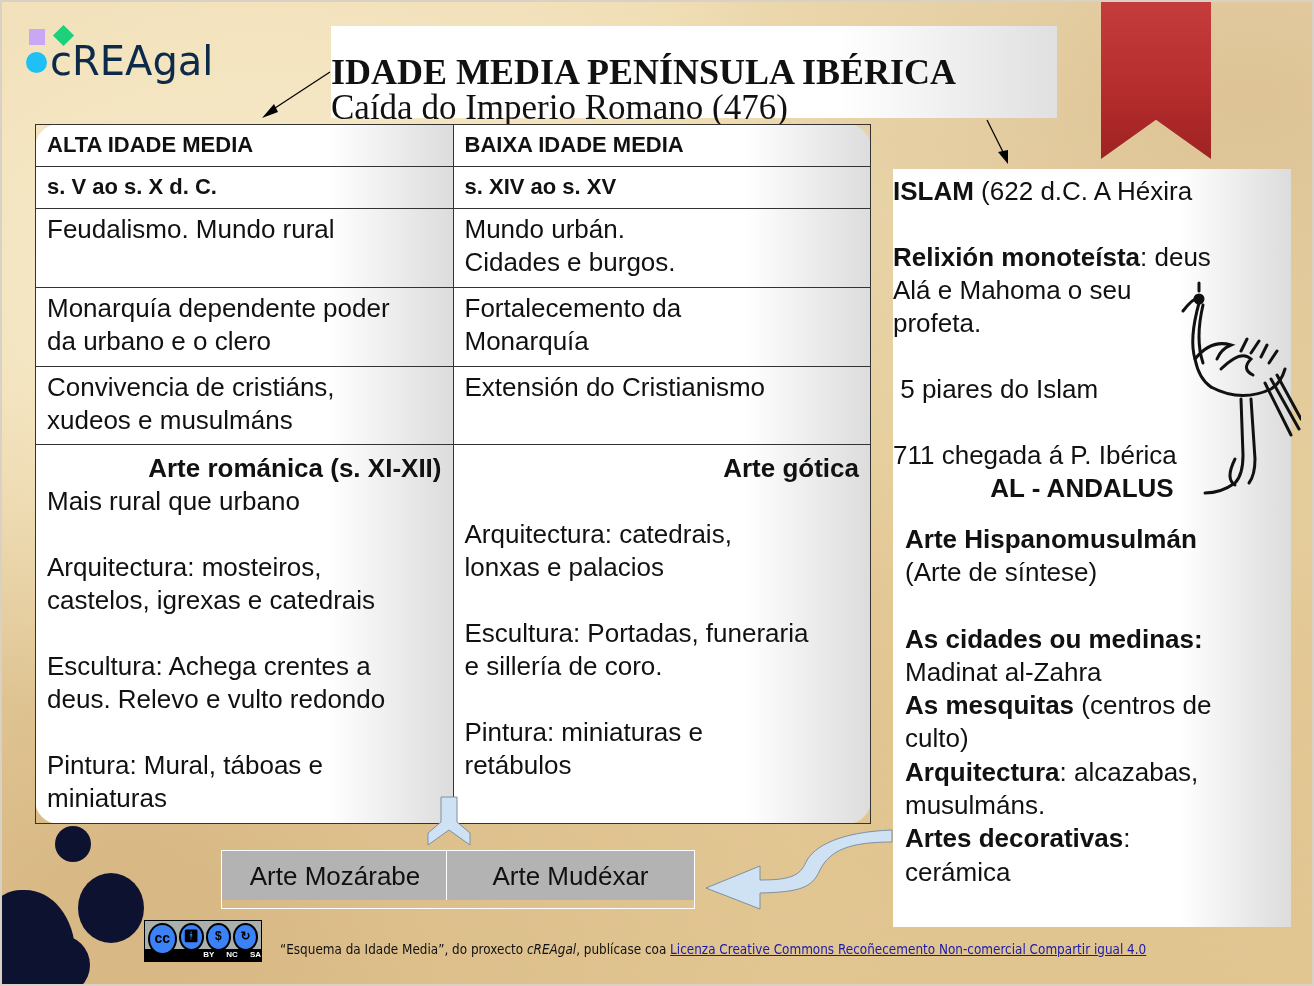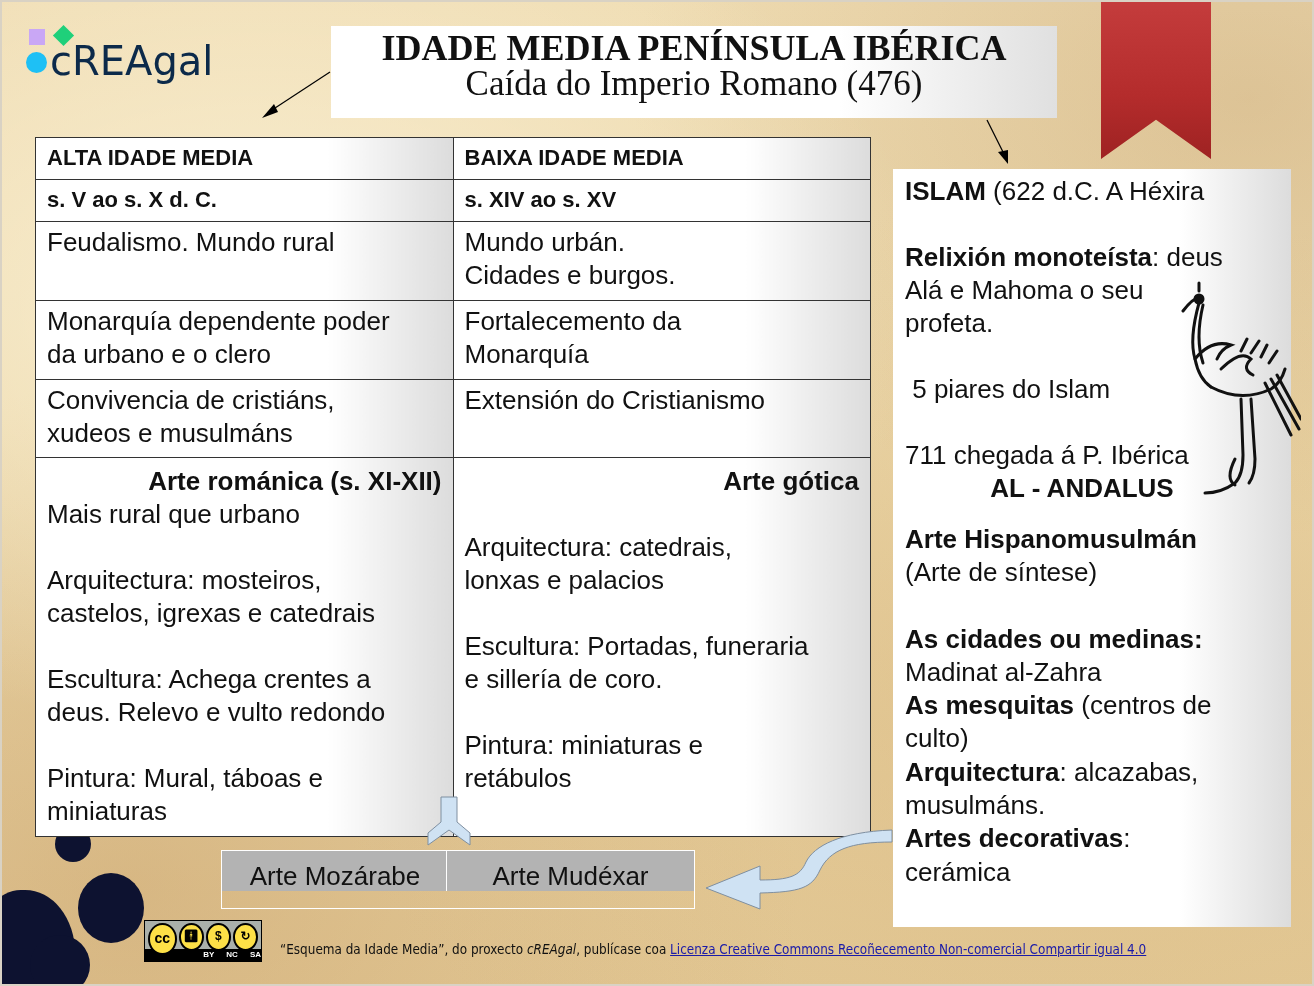--- a/index.html
+++ b/index.html
@@ -20,87 +20,88 @@
   .logo { position:absolute; left:26px; top:26px; width:200px; height:60px; }
   .logo .sq { position:absolute; left:3px; top:3px; width:16px; height:16px; background:#c9a7f5; }
   .logo .dia { position:absolute; left:30px; top:2px; width:15px; height:15px; background:#1fd07a; transform:rotate(45deg); }
   .logo .dot { position:absolute; left:0px; top:26px; width:21px; height:21px; border-radius:50%; background:#1ec0f5; }
   .logo .txt { position:absolute; left:24px; top:12px; font-size:40px; color:#0c2a4a; letter-spacing:0px; font-family:"DejaVu Sans", sans-serif; font-weight:normal; }
 
   
   .title-box {
     position:absolute; left:331px; top:26px; width:726px; height:92px;
     background: linear-gradient(90deg, #ffffff 0%, #ffffff 70%, #e0e0e0 100%);
-    text-align:center; padding-top:4px;
+    padding-top:28px;
   }
   .title-box .t1 { font-family:"Liberation Serif", serif; font-weight:bold; font-size:36px; line-height:36px; color:#111; }
   .title-box .t2 { font-family:"Liberation Serif", serif; font-size:35px; line-height:36px; color:#111; }
 
   
   .ribbon {
     position:absolute; left:1101px; top:2px; width:110px; height:157px;
     background: linear-gradient(180deg, #c43c3c 0%, #b42c2c 60%, #9e2222 100%);
     clip-path: polygon(0 0, 100% 0, 100% 100%, 50% 75%, 0 100%);
     filter: drop-shadow(2px 2px 3px rgba(0,0,0,0.4));
   }
 
   
   svg.arrows { position:absolute; left:0; top:0; width:1314px; height:986px; pointer-events:none; }
 
   
   table.main {
-    position:absolute; left:35px; top:137px; width:836px;
+    position:absolute; left:35px; top:124px; width:836px;
     border-collapse:collapse;
     background: linear-gradient(90deg, #ffffff 0%, #ffffff 35%, #dcdcdc 50%, #ffffff 50.1%, #ffffff 85%, #dcdcdc 100%);
+    border-radius: 24px;
   }
   table.main td {
     border:1px solid #333; vertical-align:top; padding:4px 11px 4px 11px;
     font-size:26px; line-height:33px; color:#111; width:50%;
   }
   table.main tr.hdr td { font-size:22px; font-weight:bold; line-height:32px; padding-top:4px; padding-bottom:4px; }
   table.main tr.hdr td.r1 { height:42px; }
   table.main tr.hdr td.r2 { height:42px; }
   table.main td .b { font-weight:bold;text-align:right; }
   table.main td .gap { height:33px; }
 
   
   .islam {
     position:absolute; left:893px; top:169px; width:398px; height:416px;
     background: linear-gradient(90deg, #ffffff 0%, #ffffff 72%, #dcdcdc 100%);
-    padding:6px 12px; font-size:26px; line-height:33px; color:#111;
+    padding:6px 0; font-size:26px; line-height:33px; color:#111;
   }
   .islam .b { font-weight:bold; }
   .islam .center { text-align:center; font-weight:bold; padding-right:20px; }
   .islam .gap { height:33px; }
   .calligraphy { position:absolute; left:288px; top:110px; width:120px; height:220px; }
 
   .hisp {
     position:absolute; left:893px; top:517px; width:398px; height:410px;
     background: linear-gradient(90deg, #ffffff 0%, #ffffff 72%, #dcdcdc 100%);
     padding:6px 12px; font-size:26px; line-height:33.3px; color:#111;
   }
   .hisp .b { font-weight:bold; }
   .hisp .gap { height:33px; }
 
   
   .arts { position:absolute; left:221px; top:850px; height:59px; display:flex; border:1px solid #fff; }
   .arts div {
-    background:#b3b3b3; height:40px; font-size:26px; line-height:50px; color:#111;
+    background:#b3b3b3; height:49px; font-size:26px; line-height:50px; color:#111;
     text-align:center; font-family:"Liberation Sans", sans-serif;
   }
   .arts .a1 { width:225px; border-right:1px solid #fff; padding-left:2px; }
   .arts .a2 { width:247px; }
 
   
   .cc {
     position:absolute; left:144px; top:920px; width:118px; height:42px; background:#aab0ab;
     border:1px solid #000; display:flex; align-items:flex-start; padding:2px 3px; gap:2px;
   }
   .cc .band { position:absolute; left:0; right:0; bottom:0; height:12px; background:#000; color:#fff; font-size:8px; line-height:12px; font-weight:bold; display:flex; justify-content:flex-end; gap:12px; padding-right:0; }
-  .cc .circ { width:28px; height:28px; border-radius:50%; background:#fde047; border:2.5px solid #000; font-size:12px; font-weight:bold; text-align:center; line-height:23px; color:#000; position:relative; z-index:1; }
+  .cc .circ { width:28px; height:28px; border-radius:50%; background:#3b82f6; border:2.5px solid #000; font-size:12px; font-weight:bold; text-align:center; line-height:23px; color:#000; position:relative; z-index:1; }
   .cc .circ.big { width:32px; height:32px; line-height:27px; font-size:14px; }
 
   .footer {
     position:absolute; left:280px; top:941px; font-size:14px; color:#111; white-space:nowrap; font-family:"DejaVu Sans", sans-serif;
     transform: scaleX(0.86); transform-origin:left center;
   }
   .footer i { font-style:italic; }
   .footer a { color:#1a1aa8; text-decoration:underline; }
 
   .ink { position:absolute; background:#0d1230; border-radius:50%; }

